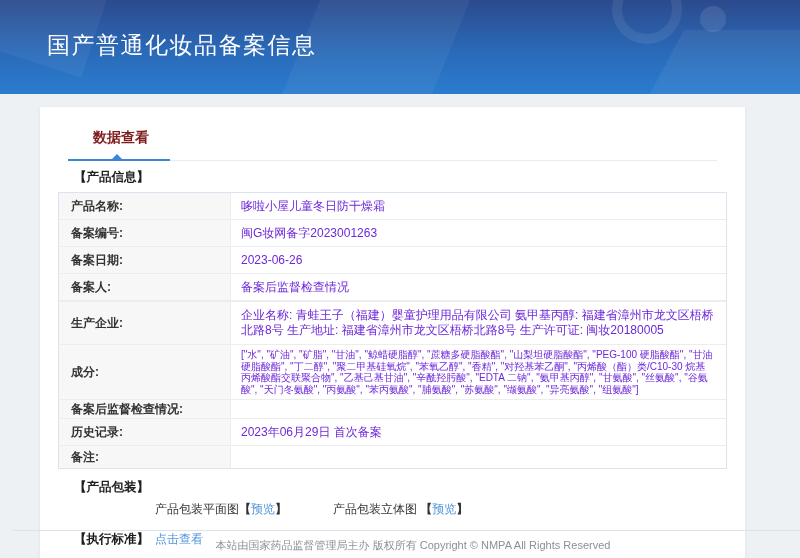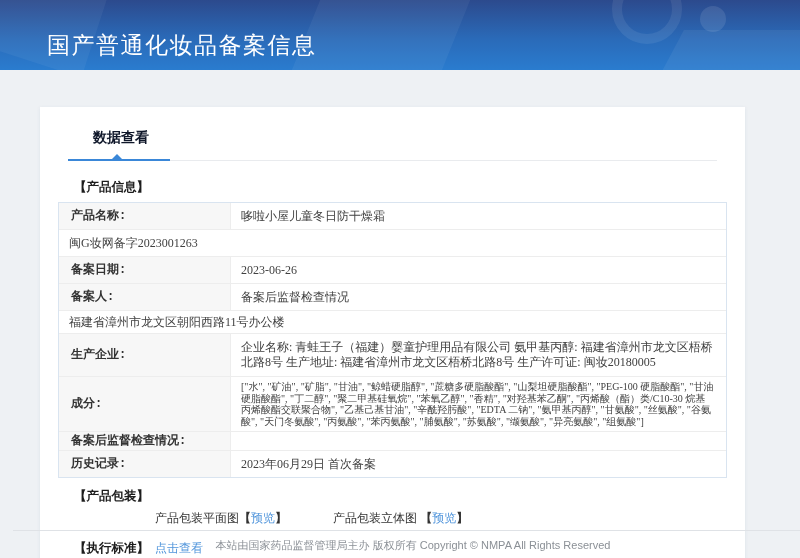--- a/index.html
+++ b/index.html
@@ -6,21 +6,21 @@
   html, body { width: 800px; height: 558px; }
   body {
     font-family: "Liberation Sans", "DejaVu Sans", sans-serif;
     background: #eef1f4;
     position: relative;
     overflow: hidden;
   }
 
   
   .header {
-    height: 70px;
+    height: 94px;
     background: linear-gradient(180deg, #2c4a8d 0%, #2a6ab8 55%, #2a7ccf 100%);
     position: relative;
     overflow: hidden;
   }
   .header-title {
     position: absolute; left: 47px; top: 30px;
     font-size: 23px; color: #ffffff; font-weight: 500; letter-spacing: 1.5px;
   }
   .deco { position: absolute; }
   .deco-band-1 { left: 300px; top: -10px; width: 150px; height: 120px;
@@ -43,57 +43,57 @@
   }
 
   .tab-bar {
     margin: 14px 28px 0 28px;
     border-bottom: 1px solid #e9ebee;
     position: relative;
     height: 40px;
   }
   .tab {
     display: inline-block; margin-left: 25px; padding-top: 8px;
-    font-size: 14px; font-weight: bold; color: #0f172a; cursor: pointer;
+    font-size: 14px; font-weight: bold; color: #7f1d1d; cursor: pointer;
   }
   .tab-underline {
     position: absolute; bottom: -1px; left: 0; width: 102px; height: 2px;
     background: #3a87d8;
   }
   .tab-pointer {
     position: absolute; top: -5px; left: 44px; width: 0; height: 0;
     border-left: 5px solid transparent; border-right: 5px solid transparent;
     border-bottom: 5px solid #3a87d8;
   }
 
   .section-title {
-    margin: 20px 0 8px 34px;
+    margin: 10px 0 8px 34px;
     font-size: 12.5px; font-weight: bold; color: #1d1d1d; line-height: 13px;
   }
 
   
   .info-table {
     margin: 0 18px 0 18px; width: 669px;
     border: 1px solid #d9e4f0;
     font-size: 12px;
   }
   .row { display: flex; border-bottom: 1px solid #ededed; }
   .row:last-child { border-bottom: none; }
   .cell-label {
     width: 172px; flex: 0 0 172px;
     background: #f7f7f7;
     border-right: 1px solid #ededed;
     padding: 6px 8px 6px 12px;
     color: #333; font-weight: bold; line-height: 14px;
-    display: flex; align-items: center; font-family: Liberation Mono, monospace;
+    display: flex; align-items: center;
   }
   .cell-value {
     flex: 1; padding: 6px 12px 6px 10px;
-    color: #404040; line-height: 14px;
-    display: flex; align-items: center; font-family: Liberation Serif, serif;
+    color: #6d28d9; line-height: 14px;
+    display: flex; align-items: center;
   }
   .row.r-two .cell-value { line-height: 15px; }
   .row.r-ingredients .cell-value {
     font-size: 10px; line-height: 11.5px; word-break: break-all;
     padding-top: 4px; padding-bottom: 4px;
   }
   .row.r-slim .cell-label, .row.r-slim .cell-value { padding-top: 2px; padding-bottom: 2px; }
   .row.r-short .cell-label, .row.r-short .cell-value { padding-top: 4px; padding-bottom: 4px; }
 
   
@@ -141,49 +141,53 @@
   </div>
 
   <div class="section-title">【产品信息】</div>
 
   <div class="info-table">
     <div class="row">
       <div class="cell-label">产品名称:</div>
       <div class="cell-value">哆啦小屋儿童冬日防干燥霜</div>
     </div>
     <div class="row">
+      <div class="cell-label">备案编号:</div>
       <div class="cell-value">闽G妆网备字2023001263</div>
     </div>
     <div class="row">
       <div class="cell-label">备案日期:</div>
       <div class="cell-value">2023-06-26</div>
     </div>
     <div class="row">
       <div class="cell-label">备案人:</div>
       <div class="cell-value">备案后监督检查情况</div>
     </div>
     <div class="row r-short">
-      <div class="cell-value">福建省漳州市龙文区朝阳西路11号办公楼</div>
     </div>
     <div class="row r-two">
       <div class="cell-label">生产企业:</div>
       <div class="cell-value">企业名称: 青蛙王子（福建）婴童护理用品有限公司 氨甲基丙醇: 福建省漳州市龙文区梧桥北路8号 生产地址: 福建省漳州市龙文区梧桥北路8号 生产许可证: 闽妆20180005</div>
     </div>
     <div class="row r-ingredients">
       <div class="cell-label">成分:</div>
       <div class="cell-value">["水", "矿油", "矿脂", "甘油", "鲸蜡硬脂醇", "蔗糖多硬脂酸酯", "山梨坦硬脂酸酯", "PEG-100 硬脂酸酯", "甘油硬脂酸酯", "丁二醇", "聚二甲基硅氧烷", "苯氧乙醇", "香精", "对羟基苯乙酮", "丙烯酸（酯）类/C10-30 烷基丙烯酸酯交联聚合物", "乙基己基甘油", "辛酰羟肟酸", "EDTA 二钠", "氨甲基丙醇", "甘氨酸", "丝氨酸", "谷氨酸", "天门冬氨酸", "丙氨酸", "苯丙氨酸", "脯氨酸", "苏氨酸", "缬氨酸", "异亮氨酸", "组氨酸"]</div>
     </div>
     <div class="row r-slim">
       <div class="cell-label">备案后监督检查情况:</div>
       <div class="cell-value"></div>
     </div>
     <div class="row">
       <div class="cell-label">历史记录:</div>
       <div class="cell-value">2023年06月29日 首次备案</div>
     </div>
+    <div class="row r-short">
+      <div class="cell-label">备注:</div>
+      <div class="cell-value"></div>
+    </div>
   </div>
 
   <div class="section-title" style="margin-top:12px;">【产品包装】</div>
 
   <div class="packaging-line">
     <span class="packaging-item"><span>产品包装平面图</span><span class="bracket">【</span><span class="link">预览</span><span class="bracket">】</span></span><span class="packaging-item"><span>产品包装立体图</span> <span class="bracket">【</span><span class="link">预览</span><span class="bracket">】</span></span>
   </div>
 
   <div class="inline-section">
     <span class="section-label">【执行标准】</span><span class="link">点击查看</span>

